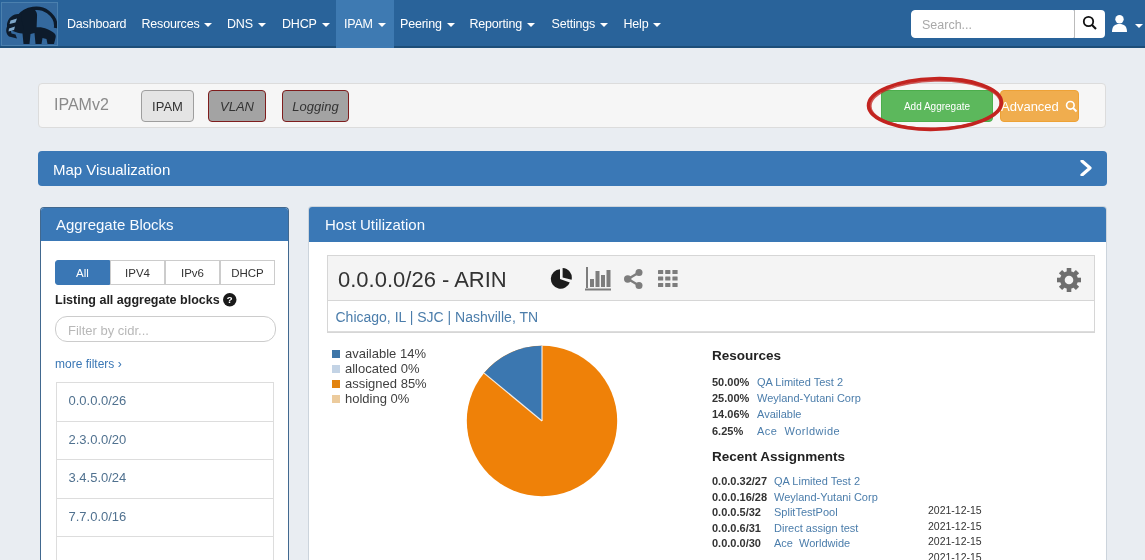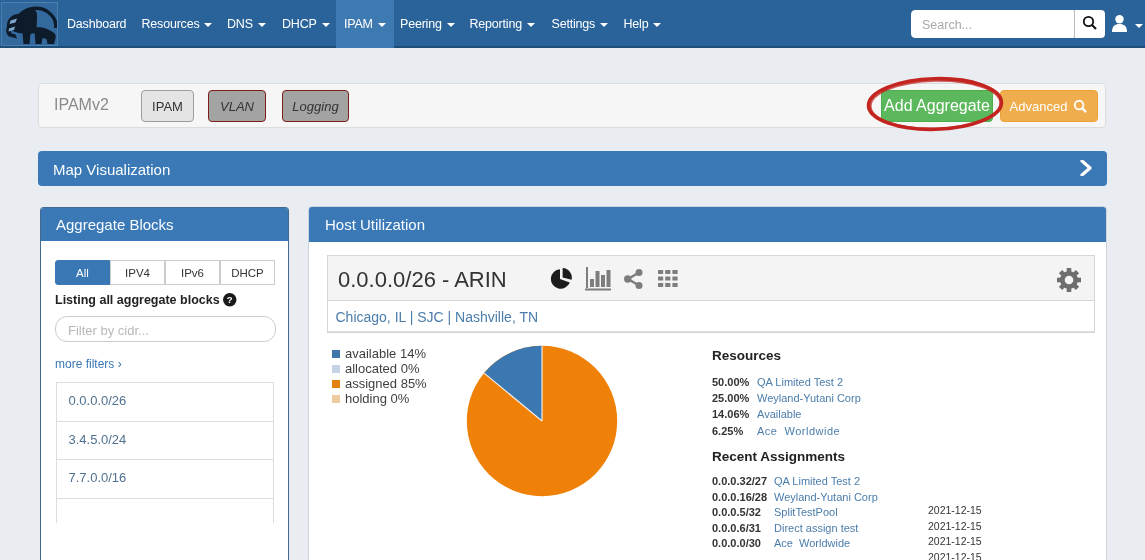--- a/index.html
+++ b/index.html
@@ -93,22 +93,22 @@
     <path d="M0,17 C0,11 3,9 7.5,9 C12,9 15,11 15,17 Z" fill="#fff"></path>
   </svg>
   <div class="caret" style="position:absolute; left:1130px; top:22px;"></div>
 </div>
 
 <div id="strip"></div>
 <span id="ipamv2">IPAMv2</span>
 <div class="btn btna" style="left:141px; width:53px;">IPAM</div>
 <div class="btn btnw" style="left:208px; width:58px;">VLAN</div>
 <div class="btn btnw" style="left:282px; width:67px;">Logging</div>
-<div class="btn" style="left:881px; width:112px; background:#5cb85c; border:1px solid #4cae4c; color:#fff; font-size:16px;">Add Aggregate</div>
-<div class="btn" style="left:1000px; width:98px; background:#f0ad4e; border:1px solid #eea236; color:#fff; font-size:13px;">Advanced
+<div class="btn" style="left:881px; width:112px; background:#5cb85c; border:1px solid #4cae4c; color:#fff; font-size:10px;">Add Aggregate</div>
+<div class="btn" style="left:1000px; width:79px; background:#f0ad4e; border:1px solid #eea236; color:#fff; font-size:13px;">Advanced
   <svg width="15" height="15" viewBox="0 0 16 16" style="margin-left:6px;">
     <circle cx="6.5" cy="6.5" r="4.6" fill="none" stroke="#fff" stroke-width="2"></circle>
     <line x1="10" y1="10" x2="14" y2="14" stroke="#fff" stroke-width="2.4"></line>
   </svg>
 </div>
 <svg width="142" height="58" viewBox="0 0 142 58" style="position:absolute; left:865px; top:76px;">
   <g transform="rotate(-1.5 70 28)">
   <ellipse cx="70" cy="28" rx="66.5" ry="25.3" fill="none" stroke="#c32420" stroke-width="3.6"></ellipse>
   <ellipse cx="70.5" cy="28.7" rx="64.8" ry="23.9" fill="none" stroke="#c32420" stroke-width="1.8" opacity="0.75"></ellipse>
   </g>
@@ -132,20 +132,21 @@
       <circle cx="7" cy="7" r="7" fill="#1a1a1a"></circle>
       <text x="7" y="10.5" text-anchor="middle" font-size="10" font-weight="bold" fill="#fff" font-family="Liberation Sans">?</text>
     </svg>
   </div>
   <div id="filter">
       <span>Filter by cidr...</span>
     </div>
   <div id="morefilters">more filters ›</div>
   <div id="rows">
     <div class="row">0.0.0.0/26</div>
+    <div class="row">2.3.0.0/20</div>
     <div class="row">3.4.5.0/24</div>
     <div class="row">7.7.0.0/16</div>
     <div class="row"></div>
   </div>
 </div>
 
 <div id="hpanel">
   <div class="hd">Host Utilization</div>
   <div id="sub">
     <div id="subhd">

